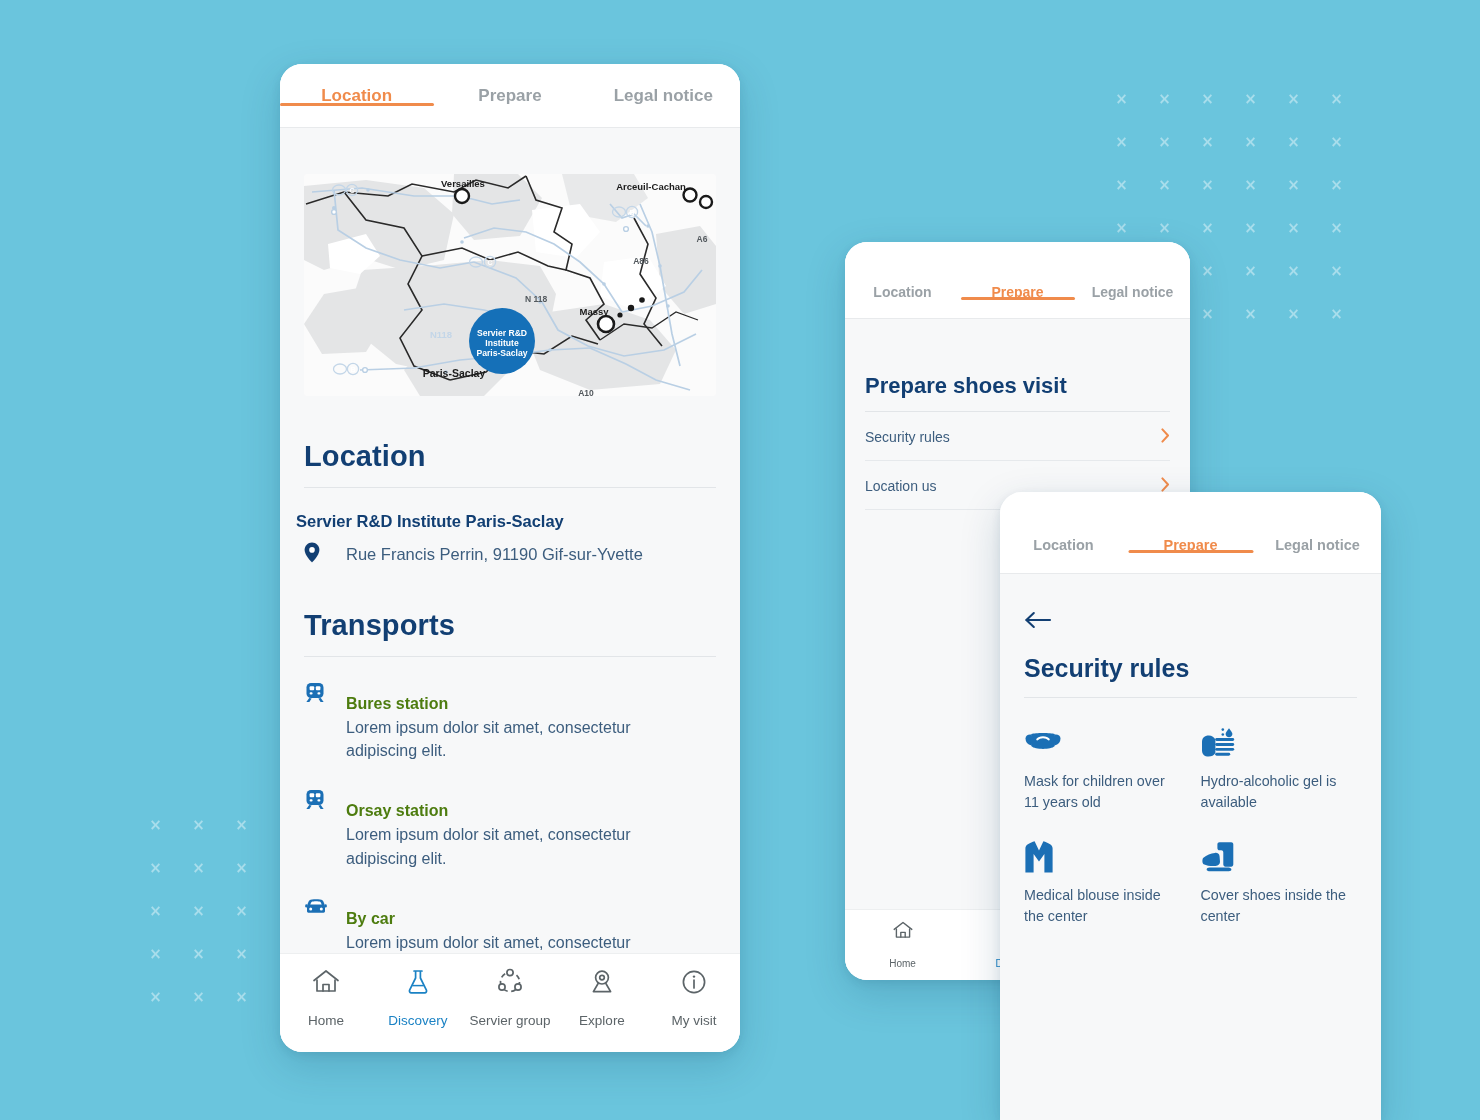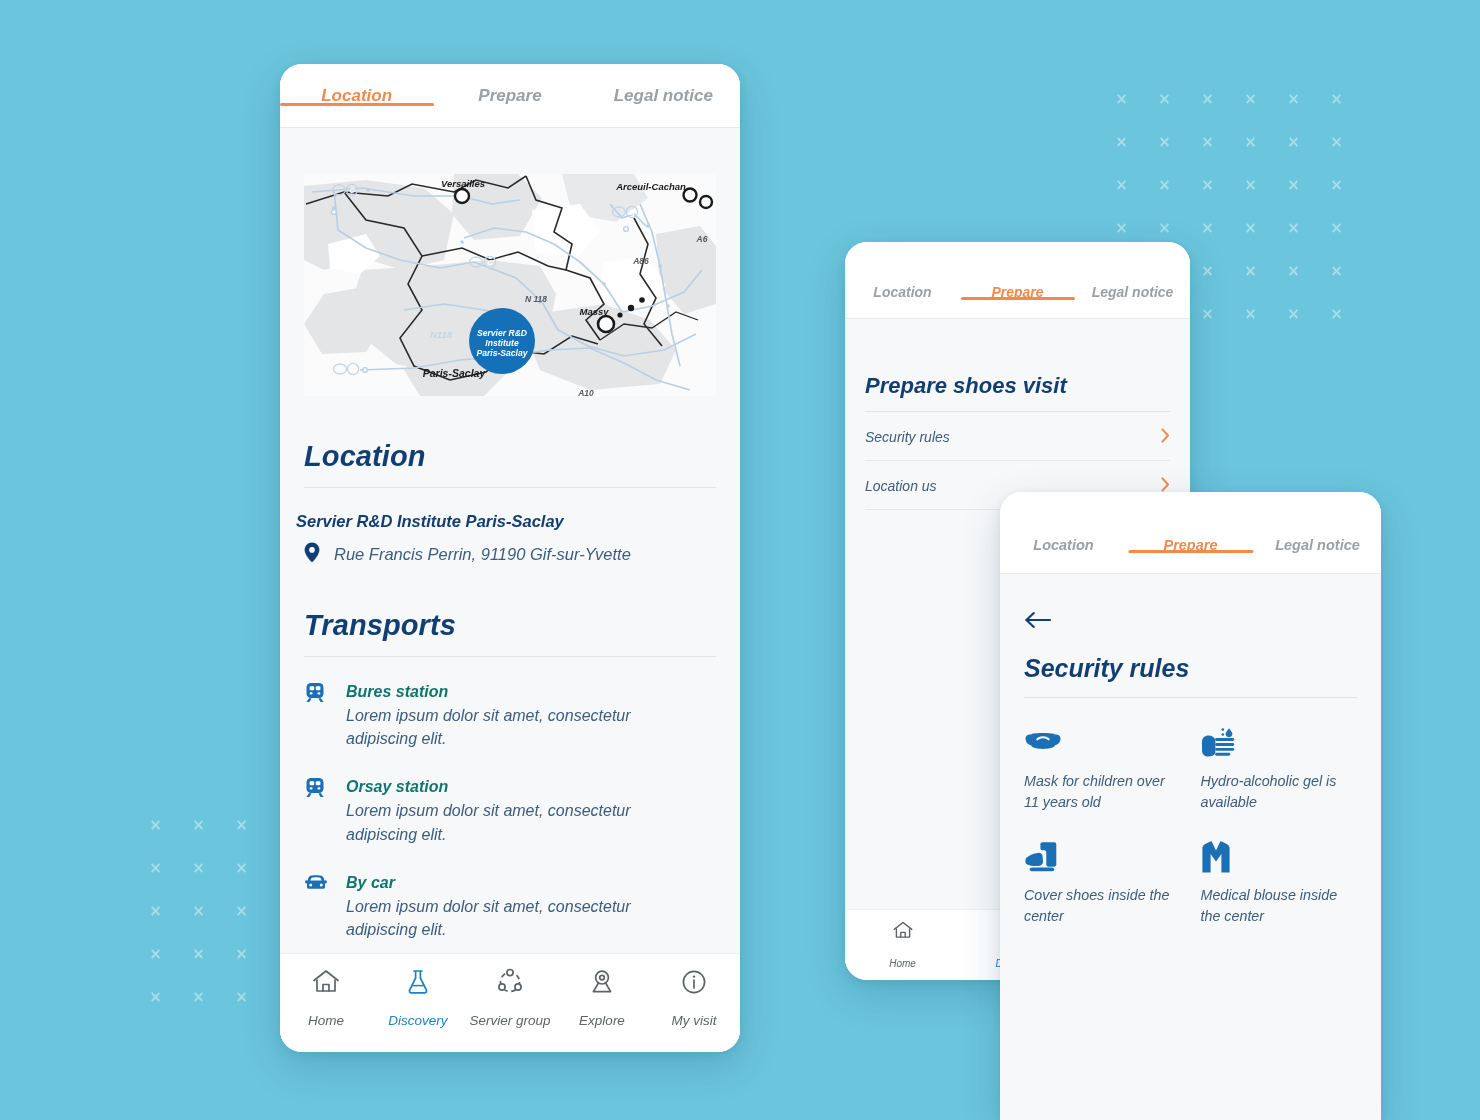--- a/index.html
+++ b/index.html
@@ -53,21 +53,20 @@
   }
 
   
   .phone {
     position: absolute;
     background: #f7f8f9;
     border-radius: 22px;
     overflow: hidden;
     box-shadow: 0 14px 40px rgba(12, 62, 92, .18),
                 0 3px 10px rgba(12, 62, 92, .10);
-    font-style: italic;
   }
   #phone-location {
     left: 280px;
     top: 64px;
     width: 460px;
     height: 988px;
   }
   #phone-prepare {
     left: 845px;
     top: 242px;
@@ -169,21 +168,21 @@
 
   .place-name {
     color: #123f73;
     font-weight: 700;
     font-size: 16.5px;
     margin: 24px 24px 0 16px;
   }
   .addr-row {
     display: flex;
     align-items: center;
-    gap: 14px;
+    gap: 26px;
     margin: 11px 24px 0 24px;
   }
   .addr-text {
     color: #3c5d7e;
     font-size: 16.5px;
   }
 
   #phone-location .transports-block { margin: 42px 24px 0 24px; }
   #phone-location .transports-block .rule { margin-top: 14px; }
 
@@ -192,24 +191,24 @@
     display: flex;
     gap: 18px;
     margin-bottom: 24px;
   }
   .transport-icon {
     flex: 0 0 auto;
     width: 24px;
     padding-top: 2px;
   }
   .transport-name {
-    color: #0f766e;
+    color: #4d7c0f;
     font-weight: 700;
     font-size: 16px;
-    margin: 4px 0 3px 0;
+    margin: 16px 0 3px 0;
   }
   .transport-desc {
     color: #3c5d7e;
     font-size: 16px;
     line-height: 1.45;
     max-width: 318px;
   }
 
   
   .bottomnav {
@@ -750,35 +749,35 @@
               <rect x="14.2" y="17" width="19" height="2.9" rx="1.45" fill="#1b6fb5"></rect>
               <rect x="14.2" y="21.9" width="19" height="2.9" rx="1.45" fill="#1b6fb5"></rect>
               <rect x="14.2" y="26.8" width="15" height="2.9" rx="1.45" fill="#1b6fb5"></rect>
             </svg>
           </div>
           <div class="rule-text">Hydro-alcoholic gel is available</div>
         </div>
 
         <div class="rule-cell">
           <div class="rule-icon">
+            <svg width="30" height="34" viewBox="0 0 30 34" fill="none" xmlns="http://www.w3.org/2000/svg">
+              <path d="M10.6 1.2 C6.2 2.6 1.4 4.6 1.4 8.2 L1.4 32.6 L9.6 32.6 L9.6 14 L15 21.5 L20.4 14 L20.4 32.6 L28.6 32.6 L28.6 8.2 C28.6 4.6 23.8 2.6 19.4 1.2 L15 10.6 Z" fill="#1b6fb5"></path>
+            </svg>
+          </div>
+          <div class="rule-text">Medical blouse inside the center</div>
+        </div>
+
+        <div class="rule-cell">
+          <div class="rule-icon">
             <svg width="34" height="32" viewBox="0 0 34 32" fill="none" xmlns="http://www.w3.org/2000/svg">
               <path d="M18.5 2.2 L30.2 2.2 C31.4 2.2 32.3 3.1 32.3 4.3 L32.3 24.6 C32.3 25.8 31.4 26.7 30.2 26.7 L24.4 26.7 C23.2 26.7 22.3 25.8 22.3 24.6 L22.3 12.4 C22.3 11.2 21.4 10.3 20.2 10.3 L18.5 10.3 C17.3 10.3 16.4 9.4 16.4 8.2 L16.4 4.3 C16.4 3.1 17.3 2.2 18.5 2.2 Z" fill="#1b6fb5"></path>
               <path d="M2.4 17.8 C5.6 15.2 9.8 13.3 13.8 12.9 C16.6 12.6 18.4 13.8 18.6 16.4 L19 21.4 C19.2 24 17.4 25.6 14.6 25.9 C10.6 26.3 6.2 25.8 2.6 24.2 C1.2 23.6 0.9 19 2.4 17.8 Z" fill="#1b6fb5"></path>
               <path d="M8.6 27.4 L27.6 27.4 C29.2 27.4 30.4 28.4 30.4 29.6 C30.4 30.6 29.4 31.3 27.8 31.3 L9.2 31.3 C7 31.3 5.6 30.5 5.6 29.4 C5.6 28.3 6.8 27.4 8.6 27.4 Z" fill="#1b6fb5"></path>
             </svg>
           </div>
           <div class="rule-text">Cover shoes inside the center</div>
         </div>
 
-        <div class="rule-cell">
-          <div class="rule-icon">
-            <svg width="30" height="34" viewBox="0 0 30 34" fill="none" xmlns="http://www.w3.org/2000/svg">
-              <path d="M10.6 1.2 C6.2 2.6 1.4 4.6 1.4 8.2 L1.4 32.6 L9.6 32.6 L9.6 14 L15 21.5 L20.4 14 L20.4 32.6 L28.6 32.6 L28.6 8.2 C28.6 4.6 23.8 2.6 19.4 1.2 L15 10.6 Z" fill="#1b6fb5"></path>
-            </svg>
-          </div>
-          <div class="rule-text">Medical blouse inside the center</div>
-        </div>
-
       </div>
     </div>
   </div>
 
 </div>
 
 </body></html>

